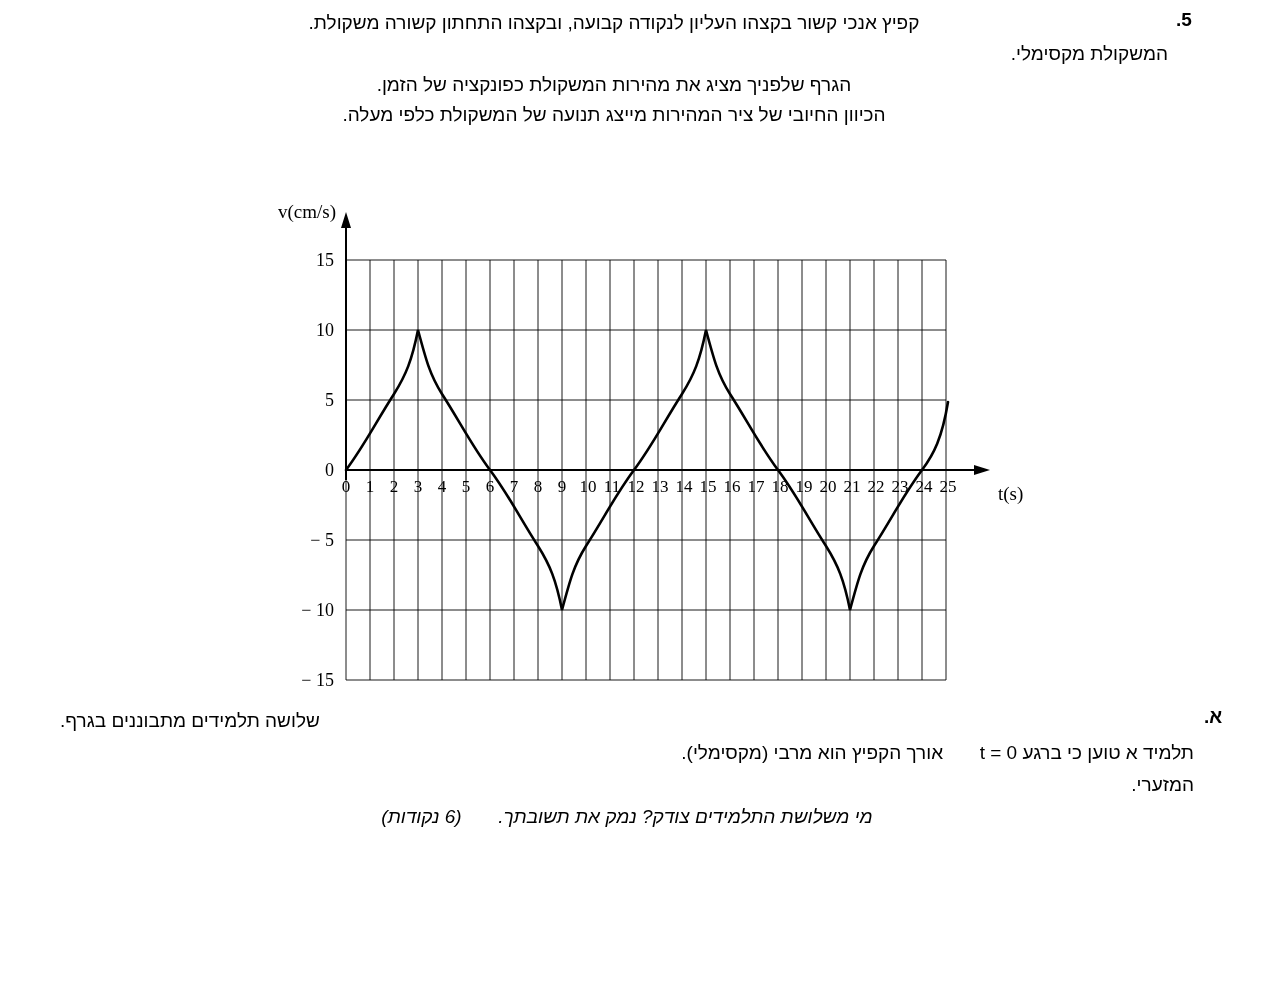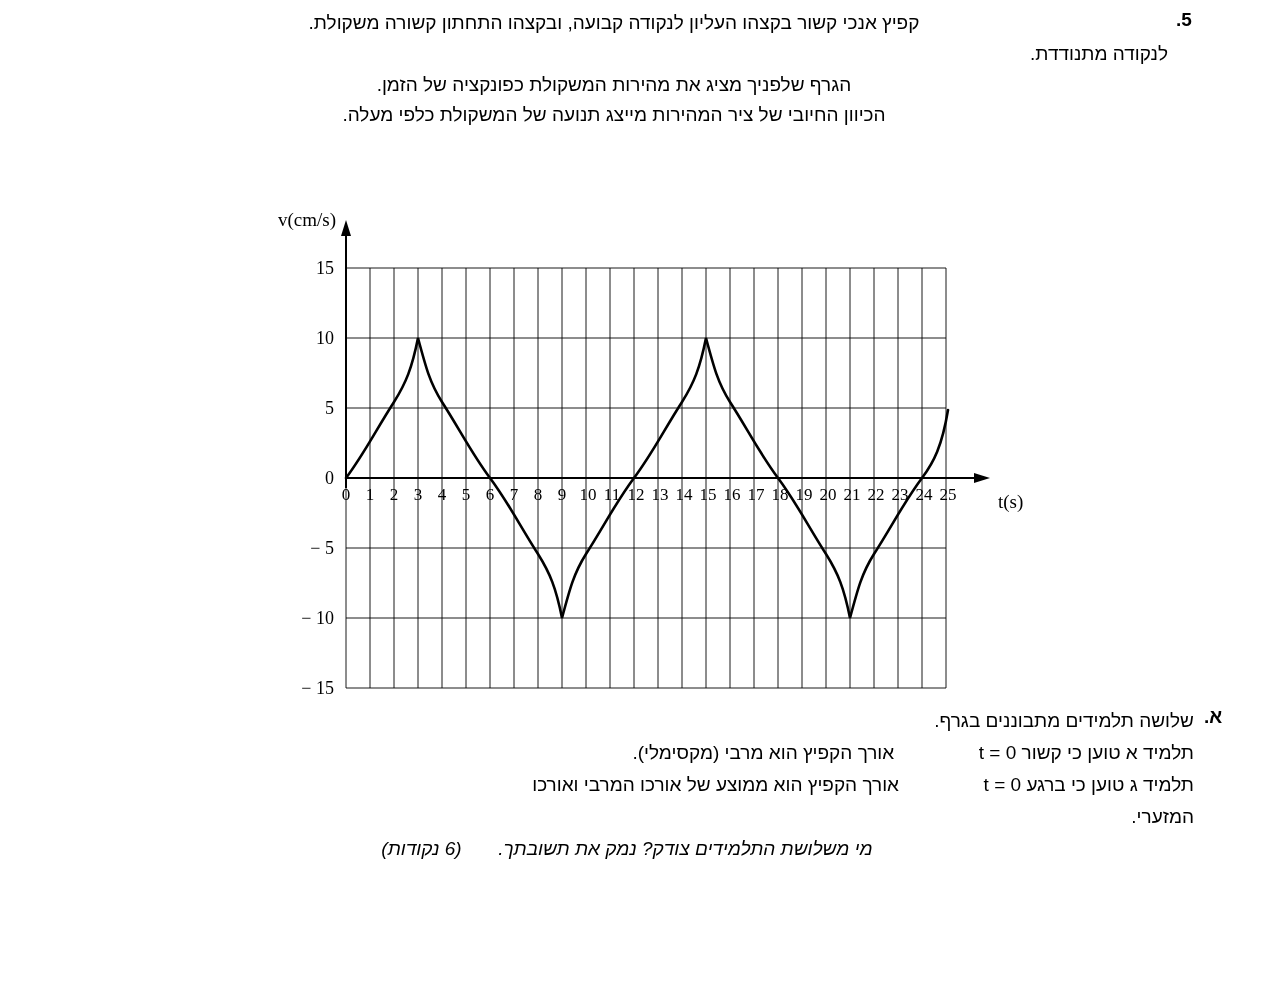--- a/index.html
+++ b/index.html
@@ -54,21 +54,21 @@
   .q-line {
     display: block;
     text-align: center;
   }
   .line-indent-1 { text-align: right; }
 
   
   .graph-wrap {
     position: absolute;
     left: 236px;
-    top: 208px;
+    top: 200px;
     width: 1000px;
     height: 500px;
     direction: ltr;
   }
   .graph-svg {
     display: block;
   }
 
   
   .part-block {
@@ -94,37 +94,37 @@
     padding-top: 1px;
     padding-left: 10px;
   }
   .part-text {
     flex: 1 1 auto;
     font-size: 19px;
     line-height: 1.68;
     text-align: right;
   }
   .part-text .ln { display: block; }
-  .ln-center-1 { text-align: right; }
+  .ln-center-1 { text-align: left; }
   .ln-right { text-align: right; }
   .ln-last { text-align: center; font-style: italic; }
-  .math { direction: ltr; unicode-bidi: embed; display: inline-block; margin-left: 48px; }
+  .math { direction: ltr; unicode-bidi: embed; display: inline-block; }
   .spacer-wide { display: inline-block; width: 26px; }
 </style>
 </head>
 <body>
 
 <div class="page">
 
   <div class="q-block">
     <div class="q-row">
       <div class="q-num">5.</div>
       <div class="q-text">
         <span class="q-line">קפיץ אנכי קשור בקצהו העליון לנקודה קבועה, ובקצהו התחתון קשורה משקולת.</span>
-        <span class="q-line line-indent-1">לנקודה מתנודדת.</span>
+        <span class="q-line line-indent-1">המשקולת מקסימלי.</span>
         <span class="q-line">הגרף שלפניך מציג את מהירות המשקולת כפונקציה של הזמן.</span>
         <span class="q-line">הכיוון החיובי של ציר המהירות מייצג תנועה של המשקולת כלפי מעלה.</span>
       </div>
     </div>
   </div>
 
   <div class="graph-wrap">
     <svg class="graph-svg" width="1000" height="500" viewBox="0 0 1000 500" xmlns="http://www.w3.org/2000/svg">
 
       <g>
@@ -239,30 +239,24 @@
                C 698,254 706,238 712,202" fill="none" stroke="#000000" stroke-width="2.6" stroke-linecap="round"></path>
     </svg>
   </div>
 
   <div class="part-block">
     <div class="part-row">
       <div class="part-letter">א.</div>
       <div class="part-text">
         <span class="ln ln-center-1">שלושה תלמידים מתבוננים בגרף.</span>
         <span class="ln ln-right">
-          <span>תלמיד א   טוען כי קשור</span>
+          <span>תלמיד א   טוען כי ברגע</span>
           <span class="math">t = 0</span>
           <span class="spacer-wide"></span>
           <span>אורך הקפיץ הוא מרבי (מקסימלי).</span>
-        </span>
-        <span class="ln ln-right">
-          <span>תלמיד ג   טוען כי ברגע</span>
-          <span class="math">t = 0</span>
-          <span class="spacer-wide"></span>
-          <span>אורך הקפיץ הוא ממוצע של אורכו המרבי ואורכו</span>
         </span>
         <span class="ln ln-right">המזערי.</span>
         <span class="ln ln-last">
           <span>מי משלושת התלמידים צודק?   נמק את תשובתך.</span>
           <span class="spacer-wide"></span>
           <span>(6 נקודות)</span>
         </span>
       </div>
     </div>
   </div>

